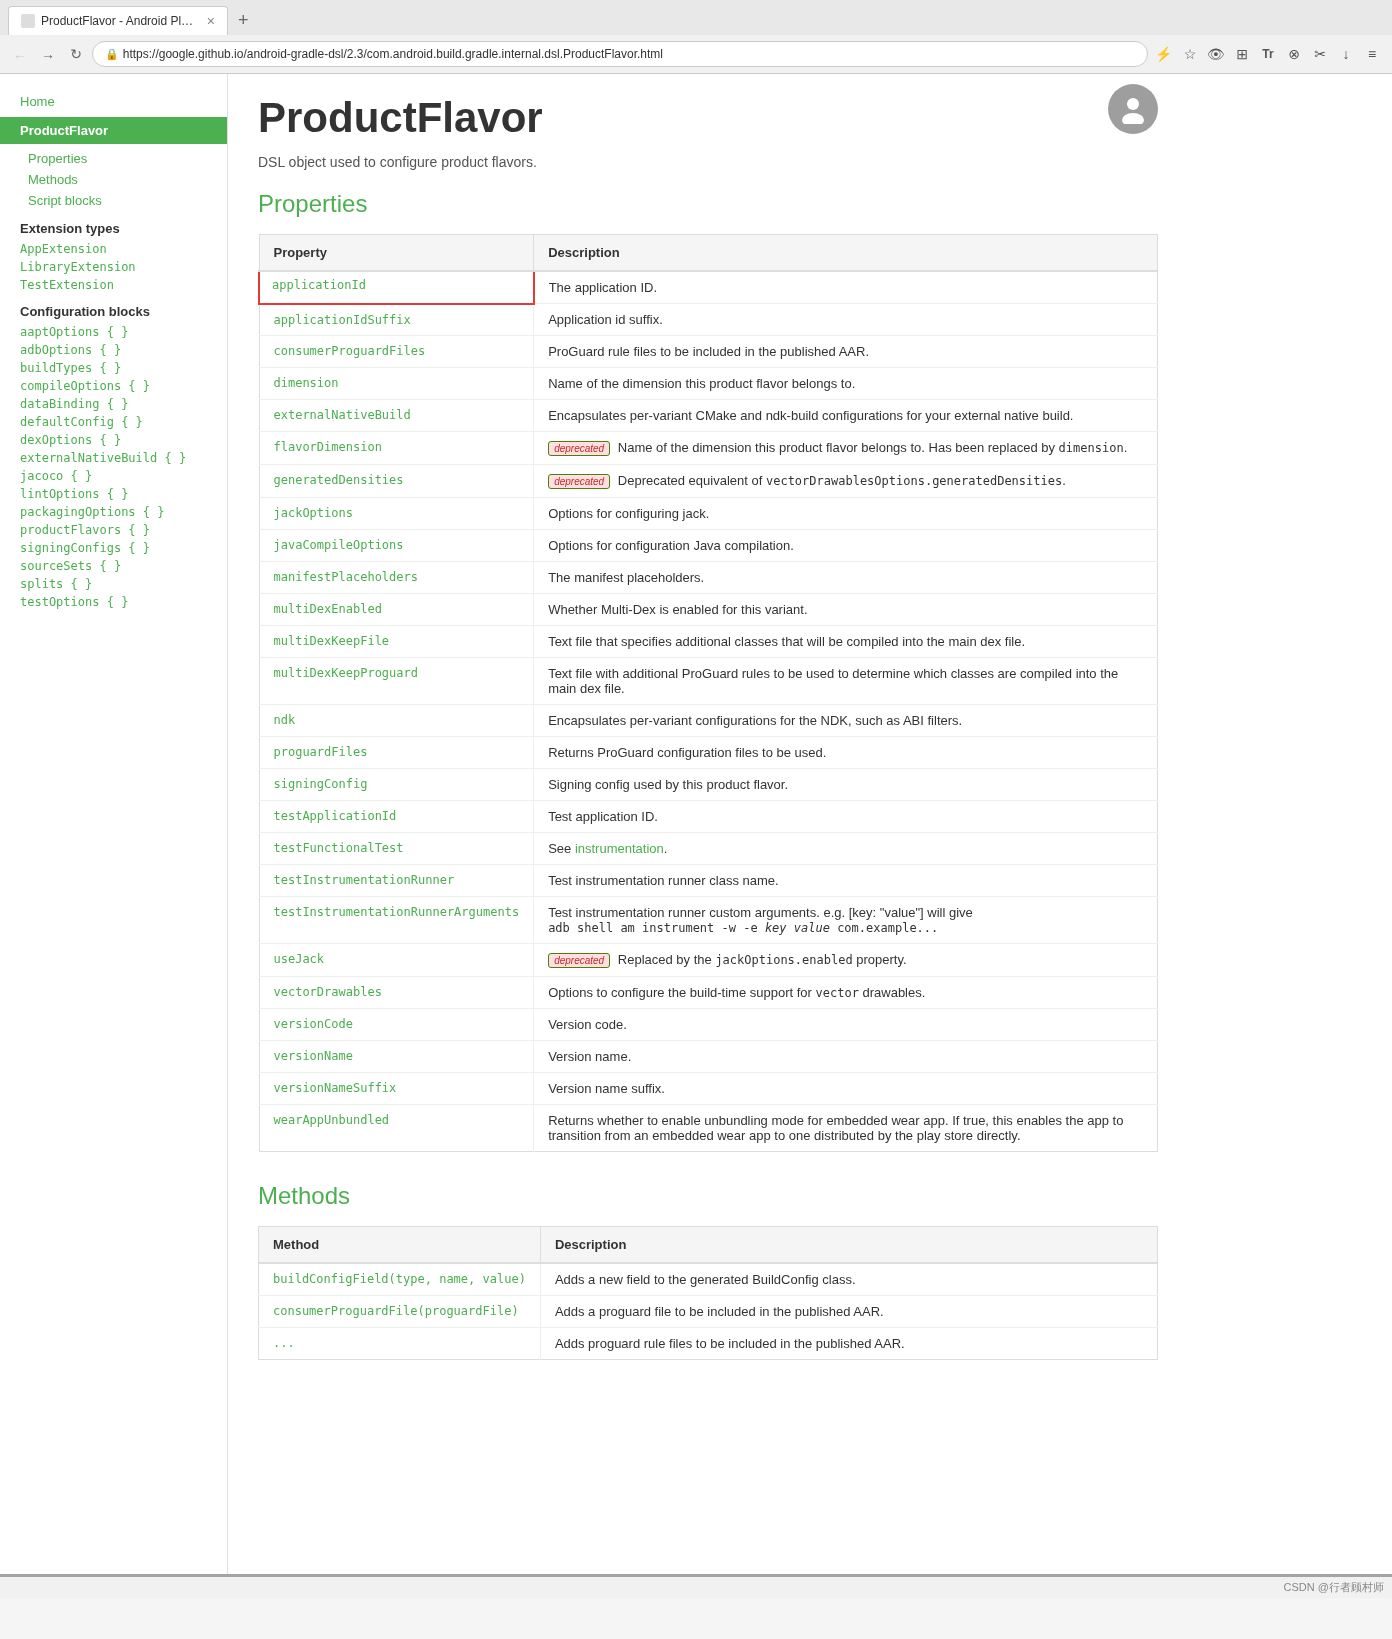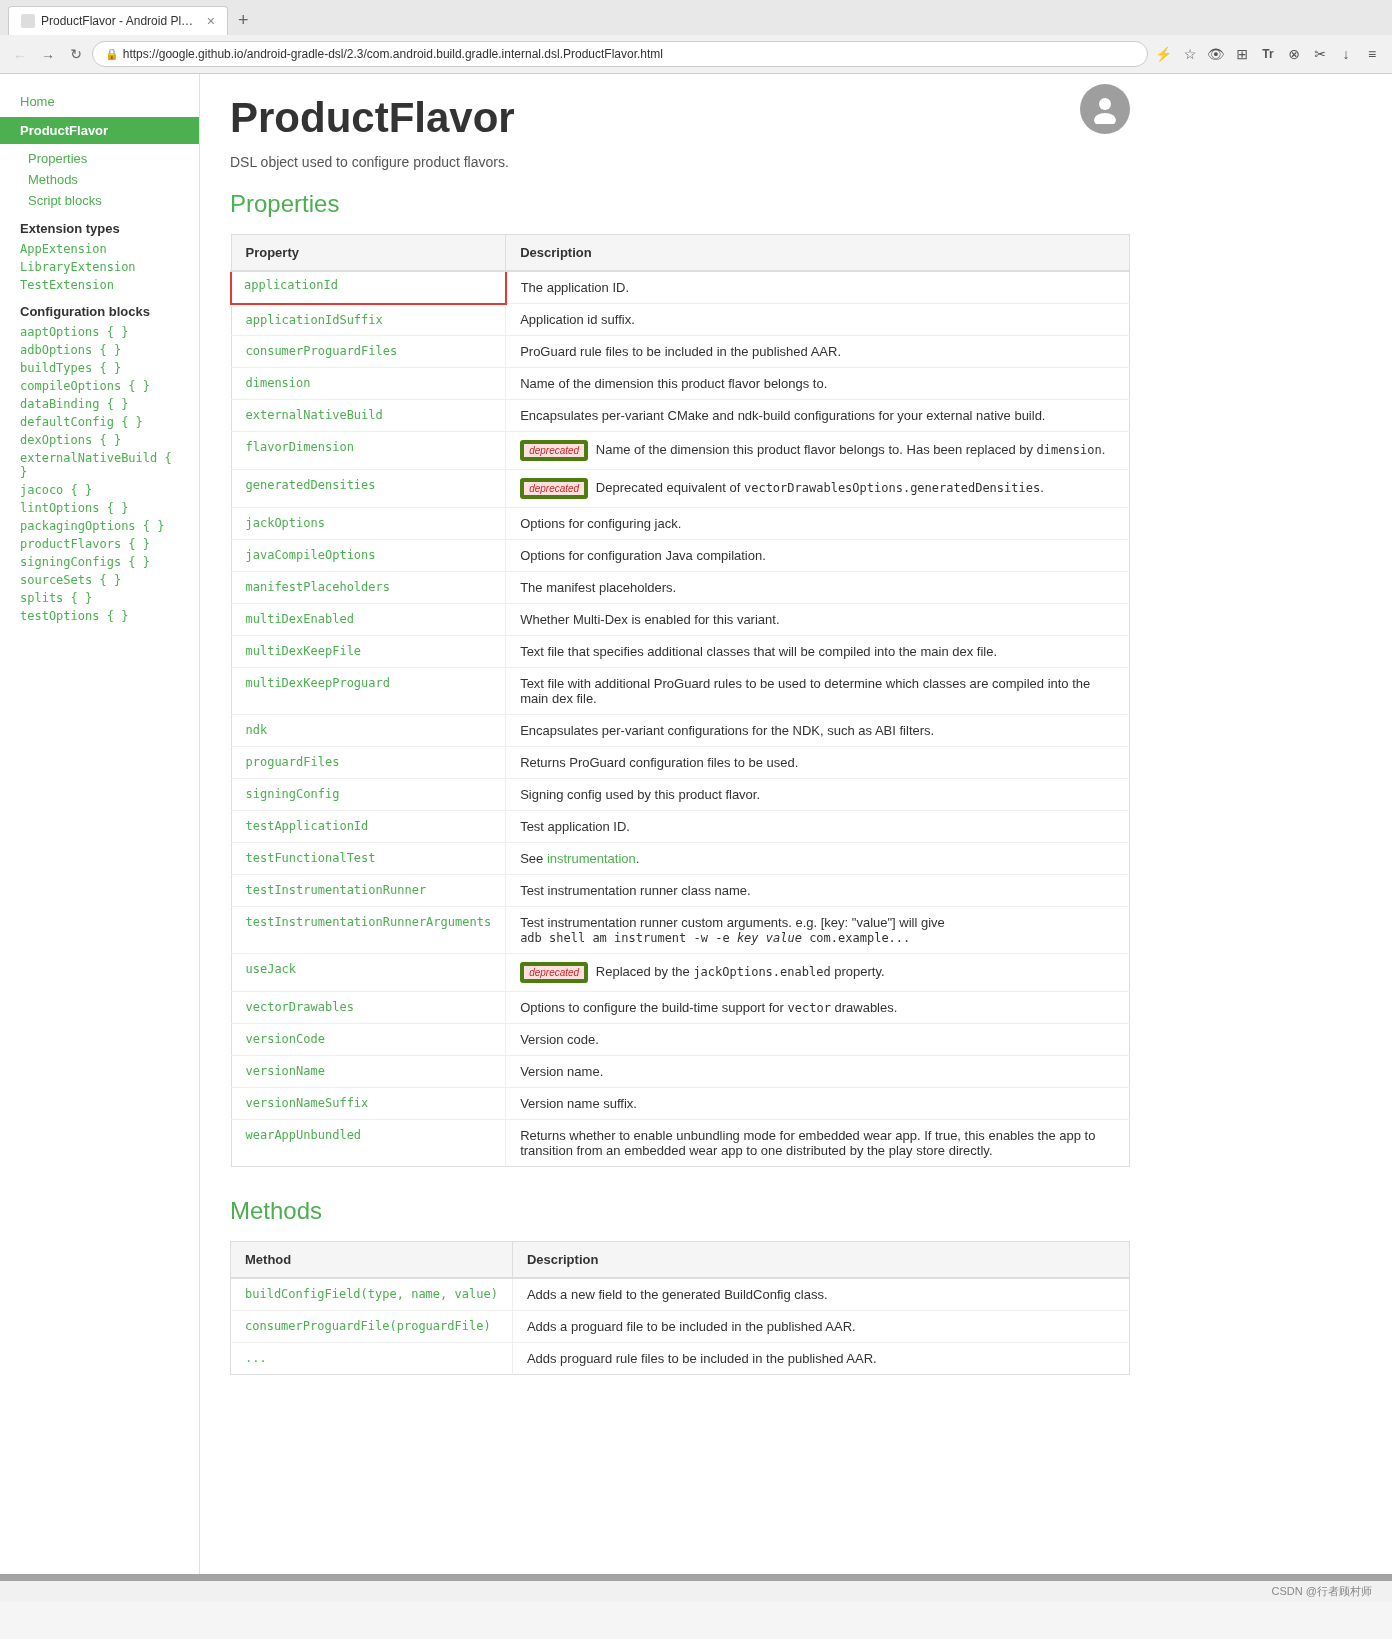--- a/index.html
+++ b/index.html
@@ -19,21 +19,21 @@
     .nav-btn.disabled { color: #ccc; cursor: default; }
     .address-input { flex: 1; height: 26px; border: 1px solid #ccc; border-radius: 13px; padding: 0 12px; font-size: 12px; background: #fff; display: flex; align-items: center; color: #333; }
     .address-input .lock-icon { color: #4CAF50; margin-right: 4px; font-size: 11px; }
     .toolbar-icons { display: flex; align-items: center; gap: 2px; }
     .toolbar-icon { width: 24px; height: 24px; display: flex; align-items: center; justify-content: center; cursor: pointer; color: #555; font-size: 14px; border-radius: 50%; }
     
     
     .page-wrapper { display: flex; background: #fff; min-height: 1500px; }
     
     
-    .sidebar { width: 200px; flex-shrink: 0; padding: 16px 0; border-right: 1px solid #e0e0e0; background: #fff; }
+    .sidebar { width: 228px; flex-shrink: 0; padding: 16px 0; border-right: 1px solid #e0e0e0; background: #fff; }
     .sidebar-home { color: #4CAF50; padding: 4px 20px; font-size: 13px; cursor: pointer; display: block; }
     .sidebar-active { background: #4CAF50; color: #fff; padding: 6px 20px; font-size: 13px; font-weight: bold; margin: 4px 0; display: block; }
     .sidebar-sub-item { padding: 3px 28px; font-size: 13px; color: #4CAF50; cursor: pointer; display: block; }
     .sidebar-section-title { padding: 10px 20px 4px; font-size: 13px; font-weight: bold; color: #333; }
     .sidebar-link { padding: 2px 20px; font-size: 12px; color: #4CAF50; cursor: pointer; display: block; font-family: monospace; }
     
     
     .main-content { flex: 1; padding: 20px 30px; max-width: 960px; }
     .avatar { width: 50px; height: 50px; border-radius: 50%; background: #9e9e9e; display: flex; align-items: center; justify-content: center; color: #fff; font-size: 22px; }
     
@@ -45,30 +45,30 @@
     
     table { width: 100%; border-collapse: collapse; margin-bottom: 30px; border: 1px solid #ddd; }
     th { background: #f5f5f5; text-align: left; padding: 10px 14px; font-size: 13px; font-weight: bold; border-bottom: 2px solid #ddd; border-right: 1px solid #ddd; margin-left: 44px; }
     th:last-child { border-right: none; }
     td { padding: 8px 14px; border-bottom: 1px solid #eee; vertical-align: top; font-size: 13px; }
     td:first-child { width: 220px; color: #4CAF50; font-family: monospace; font-size: 12px; border-right: 1px solid #eee; white-space: nowrap; }
     tr:last-child td { border-bottom: none; }
     
     .highlighted-row td:first-child { border: 2px solid #e53935; padding: 6px 12px; }
     
-    .deprecated-badge { display: inline-block; background: #ffe0e0; color: #c62828; border: 4px solid #4d7c0f; border-radius: 3px; font-size: 10px; padding: 1px 5px; margin-right: 4px; font-style: italic; }
+    .deprecated-badge { display: inline-block; background: #ffe0e0; color: #c62828; border: 1px solid #4d7c0f; border-radius: 3px; font-size: 10px; padding: 1px 5px; margin-right: 4px; font-style: italic; }
     
     .code-inline { font-family: monospace; font-size: 12px; }
     
     .link-green { color: #4CAF50; text-decoration: none; }
     
     .methods-section { margin-top: 10px; }
     
     
-    .status-bar { background: #f1f1f1; border-top: 7px solid #a3a3a3; padding: 3px 20px; font-size: 11px; color: #666; display: flex; align-items: center; justify-content: space-between; }
+    .status-bar { background: #f1f1f1; border-top: 3px solid #a3a3a3; padding: 3px 8px; font-size: 11px; color: #666; display: flex; align-items: center; justify-content: space-between; }
     
     .relative-wrapper { position: relative; }
   </style>
 </head>
 <body>
 
 <div class="browser-chrome">
   <div class="tab-bar">
     <div class="tab">
       <div class="tab-icon"></div>

